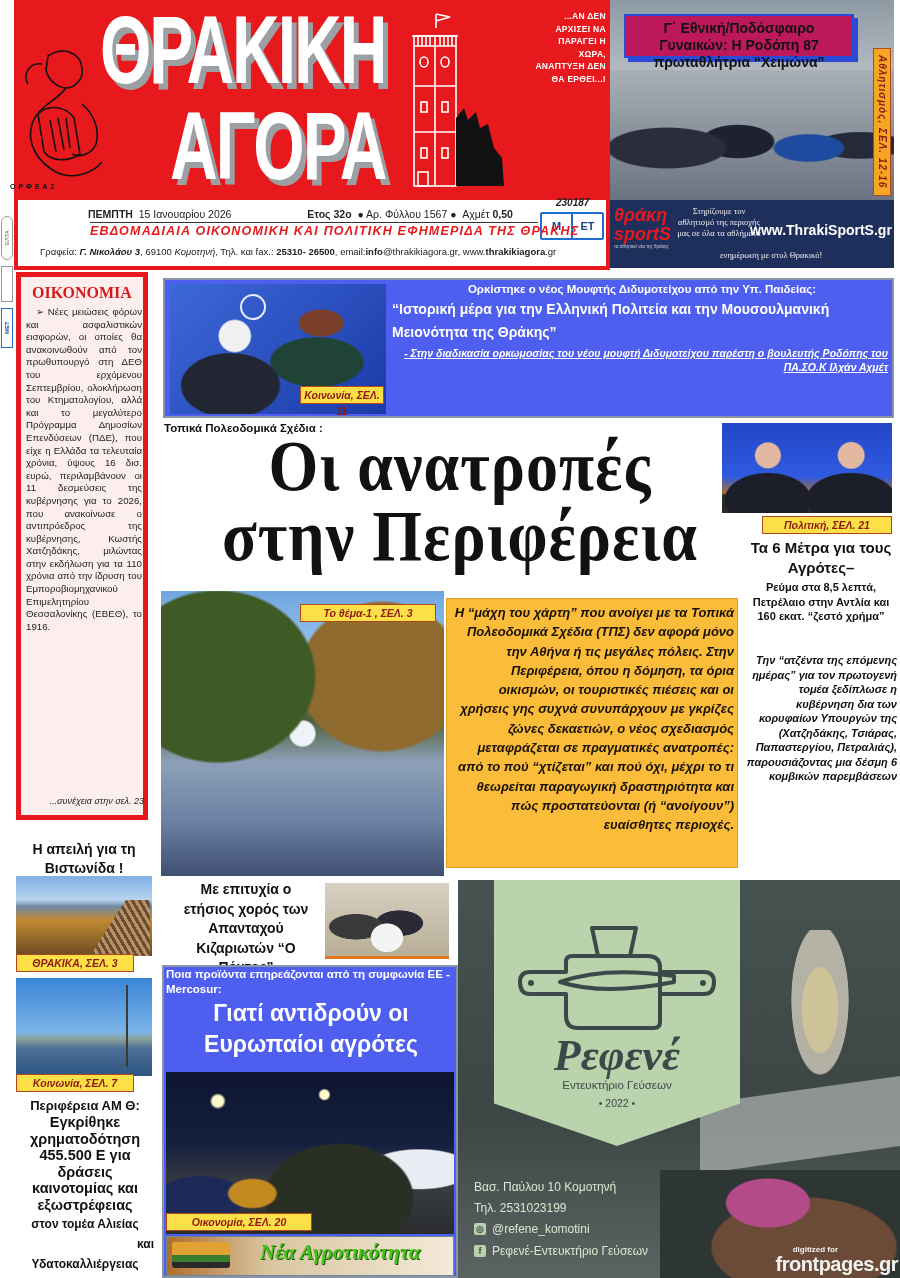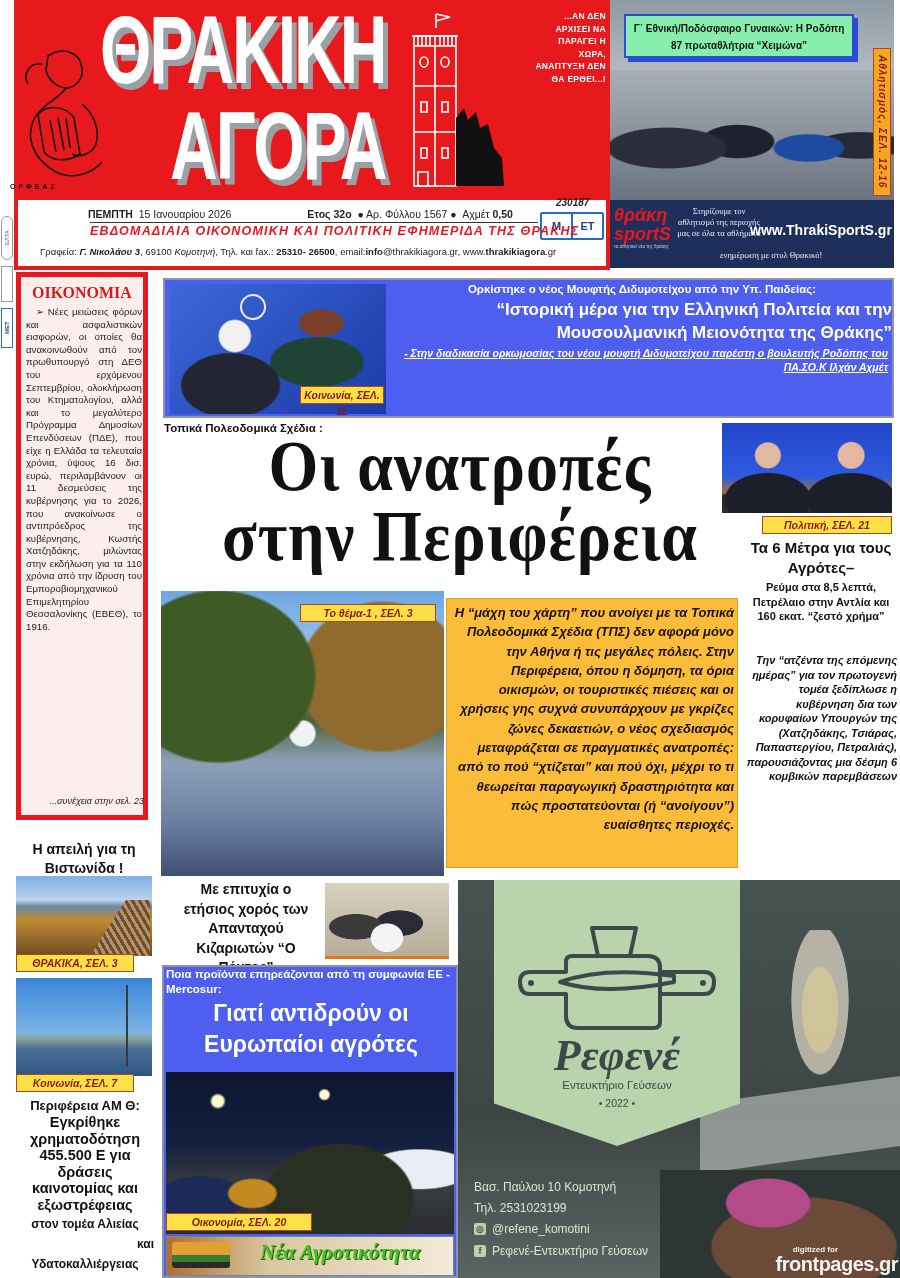--- a/index.html
+++ b/index.html
@@ -34,21 +34,21 @@
   .stamp { position: absolute; left: 1px; width: 12px; border: 1px solid #999; font-size: 6px; color: #555; writing-mode: vertical-rl; transform: rotate(180deg); display: flex; align-items: center; justify-content: center; }
 
   
   .sports { left: 610px; top: 0; width: 284px; height: 268px; background: linear-gradient(180deg, #8d9aa4 0%, #b9bfc5 30%, #5f6b7a 55%, #2a3344 80%); overflow: hidden; }
   .sports-photo { left: 0; top: 70px; width: 284px; height: 130px;
     background: radial-gradient(ellipse at 20% 60%, #2b2e3a 0 18%, transparent 19%),
                 radial-gradient(ellipse at 45% 55%, #1e2230 0 16%, transparent 17%),
                 radial-gradient(ellipse at 70% 60%, #1e4aa0 0 12%, transparent 13%),
                 radial-gradient(ellipse at 88% 58%, #262a38 0 12%, transparent 13%),
                 linear-gradient(180deg, #a8afb6, #6a7482); }
-  .sports-headline-box { left: 14px; top: 14px; width: 230px; height: 44px; background: #86efac; border: 2px solid #2b4bd6; box-shadow: 4px 4px 0 #2b4bd6; padding: 4px 6px; font-size: 10px; line-height: 17px; font-weight: bold; color: #111; text-align: center; }
+  .sports-headline-box { left: 14px; top: 14px; width: 230px; height: 44px; background: #be185d; border: 2px solid #2b4bd6; box-shadow: 4px 4px 0 #2b4bd6; padding: 4px 6px; font-size: 14px; line-height: 17px; font-weight: bold; color: #111; text-align: center; }
   .sports-tab { left: 873px; top: 48px; width: 18px; height: 148px; background: #f5a623; border: 1px solid #b3471b; font-size: 10px; color: #8b1a10; font-style: italic; font-weight: bold; writing-mode: vertical-rl; display: flex; align-items: center; justify-content: center; letter-spacing: 1px; }
   .sports-band { left: 610px; top: 200px; width: 284px; height: 68px; background: #1f2f5c; }
   .sports-logo { left: 614px; top: 206px; width: 58px; height: 50px; color: #e8191c; font-weight: 900; font-size: 18px; line-height: 19px; font-style: italic; }
   .sports-logo small { display: block; font-size: 4.5px; color: #ccd; line-height: 6px; font-style: normal; font-weight: normal; }
   .sports-slogan { left: 674px; top: 206px; width: 90px; font-size: 8.5px; color: #eee; line-height: 11px; font-family: "Liberation Serif", serif; text-align: center; }
   .sports-url { left: 750px; top: 222px; font-size: 14px; color: #fff; font-weight: bold; }
   .sports-sub { left: 720px; top: 250px; font-size: 8.5px; color: #eee; font-family: "Liberation Serif", serif; }
 
   
   .econ-box { left: 16px; top: 272px; width: 132px; height: 548px; background: #fdeeee; border: 5px solid #e8191c; }
@@ -62,21 +62,21 @@
   .mufti-photo { left: 170px; top: 284px; width: 216px; height: 130px;
     background: radial-gradient(circle at 30% 40%, #f1f1f1 0 9%, transparent 10%),
                 radial-gradient(ellipse at 28% 78%, #222633 0 22%, transparent 23%),
                 radial-gradient(ellipse at 68% 60%, #1f4436 0 22%, transparent 23%),
                 radial-gradient(ellipse at 70% 30%, #7a3f2a 0 10%, transparent 11%),
                 linear-gradient(135deg, #3d68d8, #1b3aa8); }
   .mufti-crest { left: 240px; top: 294px; width: 26px; height: 26px; border: 2px solid #e6ecff; border-radius: 50%; }
   .section-tag { background: #fde047; border: 1px solid #b3471b; color: #8b1a10; font-size: 10.5px; font-weight: bold; font-style: italic; text-align: center; line-height: 16px; }
   .tag-mufti { left: 300px; top: 386px; width: 84px; height: 18px; }
   .mufti-kicker { left: 392px; top: 283px; width: 500px; text-align: center; font-size: 11.5px; color: #fff; font-weight: bold; }
-  .mufti-title { left: 392px; top: 298px; width: 500px; text-align: right; font-size: 17px; line-height: 23px; color: #fff; font-weight: bold; }
+  .mufti-title { left: 392px; top: 298px; width: 500px; text-align: left; font-size: 14px; line-height: 23px; color: #fff; font-weight: bold; }
   .mufti-sub { left: 392px; top: 346px; width: 496px; text-align: right; font-size: 10.5px; line-height: 14px; color: #fff; font-weight: bold; font-style: italic; text-decoration: underline; }
 
   
   .main-kicker { left: 164px; top: 422px; font-size: 11.5px; font-weight: bold; color: #111; }
   .main-headline { left: 180px; top: 432px; width: 560px; text-align: center; font-family: "Liberation Serif", serif; font-weight: bold; font-size: 64px; line-height: 62px; color: #111; transform: scaleY(1.12); transform-origin: top center; letter-spacing: 1px; }
 
   .polit-photo { left: 722px; top: 423px; width: 170px; height: 90px;
     background: radial-gradient(ellipse at 27% 85%, #1c1f2a 0 24%, transparent 25%),
                 radial-gradient(circle at 27% 36%, #e2b8a0 0 9%, transparent 10%),
                 radial-gradient(ellipse at 76% 85%, #1c1f2a 0 24%, transparent 25%),

